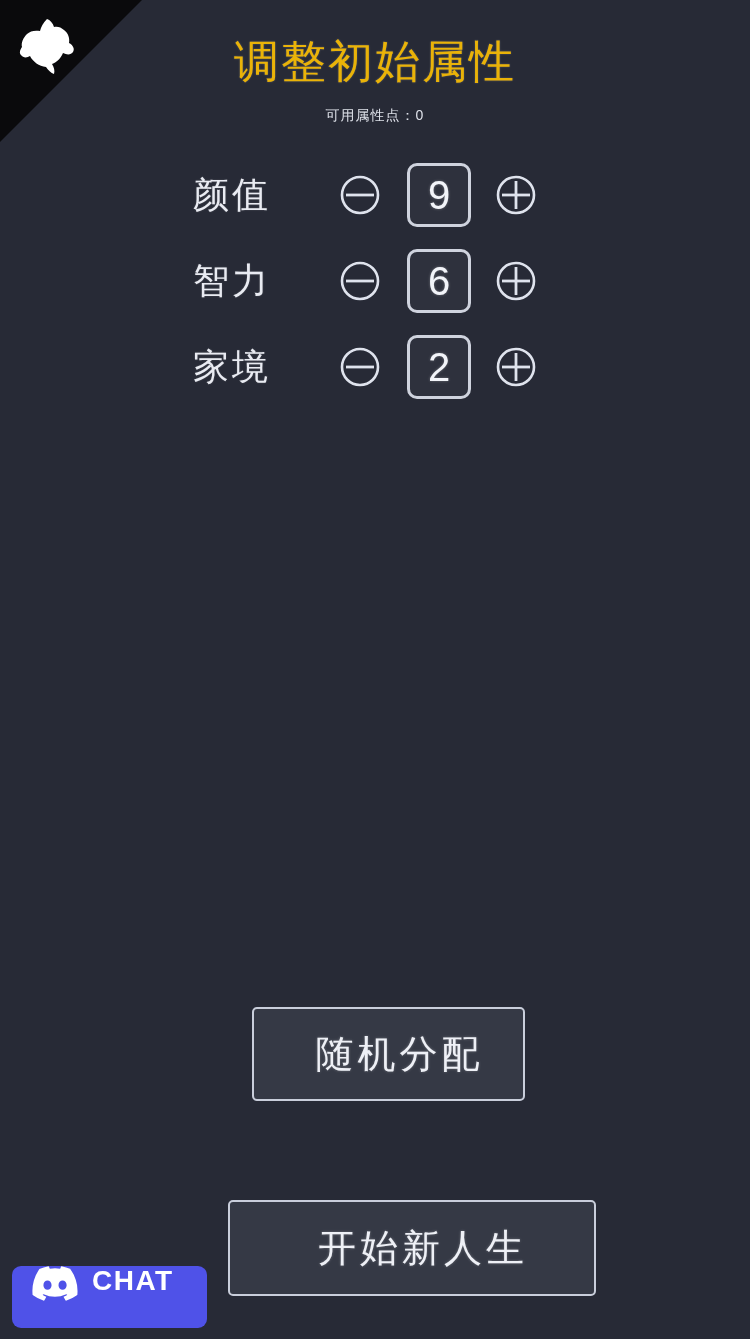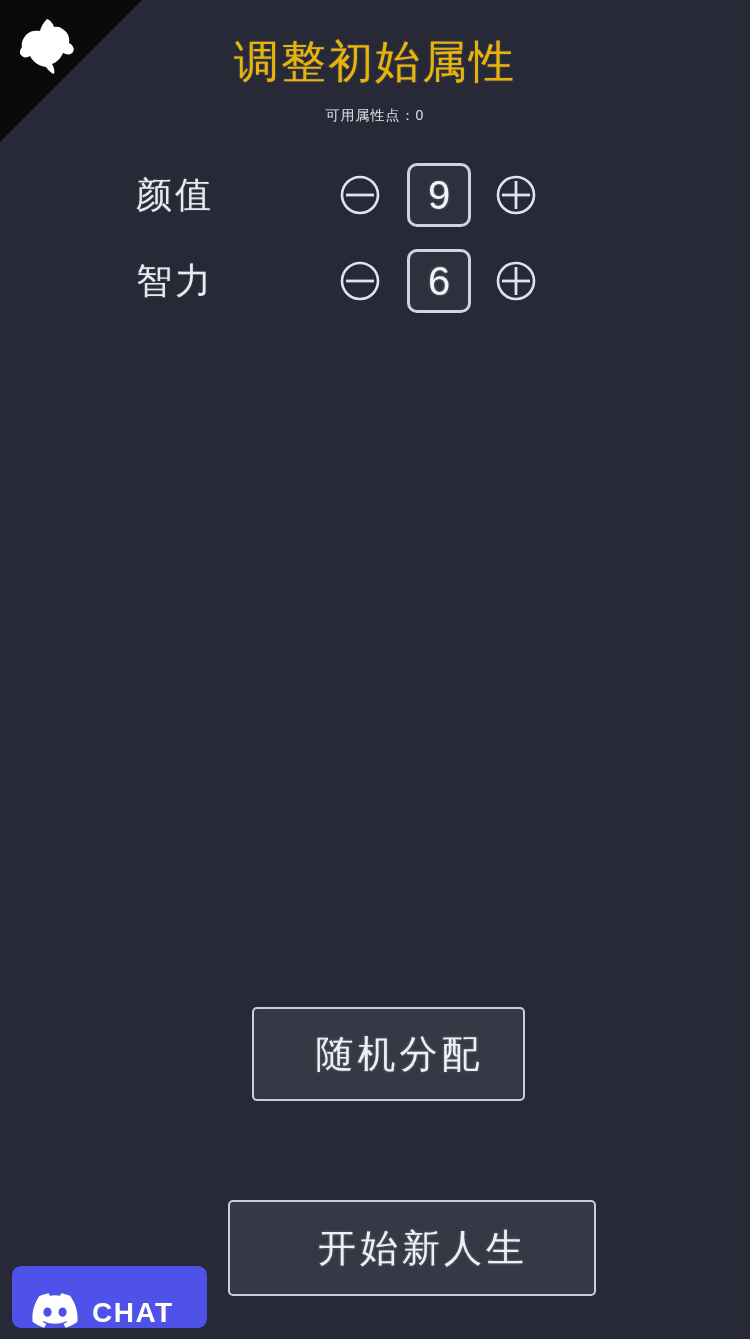--- a/index.html
+++ b/index.html
@@ -79,25 +79,25 @@
     top: 152px;
     width: 750px;
   }
   .attr-row {
     position: relative;
     height: 86px;
     width: 750px;
   }
   .attr-label {
     position: absolute;
-    left: 136px;
+    left: 152px;
     width: 160px;
     top: 50%;
     transform: translateY(-50%);
-    text-align: left;
+    text-align: center;
     font-size: 36px;
     line-height: 40px;
     letter-spacing: 3px;
     color: #e9ebf2;
     text-shadow: 0 0 2px rgba(255,255,255,0.2);
   }
   .step-btn {
     position: absolute;
     top: 50%;
     transform: translateY(-50%);
@@ -164,21 +164,21 @@
   
   .chat-widget {
     position: absolute;
     left: 12px;
     bottom: 11px;
     width: 195px;
     height: 62px;
     border-radius: 9px;
     background: #4f52e8;
     display: flex;
-    align-items: flex-end;
+    align-items: flex-start;
     gap: 14px;
     padding-left: 20px;
     box-sizing: border-box;
     cursor: pointer;
     z-index: 6;
   }
   .chat-logo { width: 46px; height: 35px; flex: 0 0 auto; }
   .chat-label {
     font-size: 28px;
     line-height: 30px;
@@ -234,20 +234,37 @@
       <div class="step-btn step-plus">
         <svg viewBox="0 0 46 46">
           <circle cx="23" cy="23" r="18" fill="none" stroke="#dfe3ed" stroke-width="2.6"></circle>
           <line x1="9" y1="23" x2="37" y2="23" stroke="#dfe3ed" stroke-width="2.8"></line>
           <line x1="23" y1="9" x2="23" y2="37" stroke="#dfe3ed" stroke-width="2.8"></line>
         </svg>
       </div>
     </div>
 
 
+    <div class="attr-row">
+      <div class="attr-label">家境</div>
+      <div class="step-btn step-minus">
+        <svg viewBox="0 0 46 46">
+          <circle cx="23" cy="23" r="18" fill="none" stroke="#dfe3ed" stroke-width="2.6"></circle>
+          <line x1="9" y1="23" x2="37" y2="23" stroke="#dfe3ed" stroke-width="2.8"></line>
+        </svg>
+      </div>
+      <div class="value-box">2</div>
+      <div class="step-btn step-plus">
+        <svg viewBox="0 0 46 46">
+          <circle cx="23" cy="23" r="18" fill="none" stroke="#dfe3ed" stroke-width="2.6"></circle>
+          <line x1="9" y1="23" x2="37" y2="23" stroke="#dfe3ed" stroke-width="2.8"></line>
+          <line x1="23" y1="9" x2="23" y2="37" stroke="#dfe3ed" stroke-width="2.8"></line>
+        </svg>
+      </div>
+    </div>
 
   </div>
 
   <div class="btn btn-random">随机分配</div>
   <div class="btn btn-newlife">开始新人生</div>
 
   <div class="chat-widget">
     <svg class="chat-logo" viewBox="0 0 71 55">
       <path fill="#ffffff" d="M60.1 4.9A58.5 58.5 0 0 0 45.6.4a.2.2 0 0 0-.2.1c-.6 1.1-1.3 2.6-1.8 3.7a54 54 0 0 0-16.2 0c-.5-1.2-1.2-2.6-1.9-3.7a.2.2 0 0 0-.2-.1 58.4 58.4 0 0 0-14.5 4.5.2.2 0 0 0-.1.1C1.6 18.7-1 32.1.3 45.4a.2.2 0 0 0 .1.2 58.8 58.8 0 0 0 17.7 9 .2.2 0 0 0 .2-.1c1.4-1.9 2.6-3.9 3.6-6a.2.2 0 0 0-.1-.3 38.7 38.7 0 0 1-5.5-2.6.2.2 0 0 1 0-.4l1.1-.9a.2.2 0 0 1 .2 0 41.9 41.9 0 0 0 35.6 0 .2.2 0 0 1 .2 0l1.1.9a.2.2 0 0 1 0 .4 36.3 36.3 0 0 1-5.5 2.6.2.2 0 0 0-.1.3c1 2.1 2.2 4.1 3.6 6a.2.2 0 0 0 .2.1 58.6 58.6 0 0 0 17.8-9 .2.2 0 0 0 .1-.2c1.5-15.3-2.6-28.6-10.9-40.4a.2.2 0 0 0-.1-.1zM23.7 37.3c-3.5 0-6.4-3.2-6.4-7.2s2.8-7.2 6.4-7.2c3.6 0 6.5 3.3 6.4 7.2 0 4-2.8 7.2-6.4 7.2zm23.7 0c-3.5 0-6.4-3.2-6.4-7.2s2.8-7.2 6.4-7.2c3.6 0 6.5 3.3 6.4 7.2 0 4-2.8 7.2-6.4 7.2z"></path>
     </svg>

